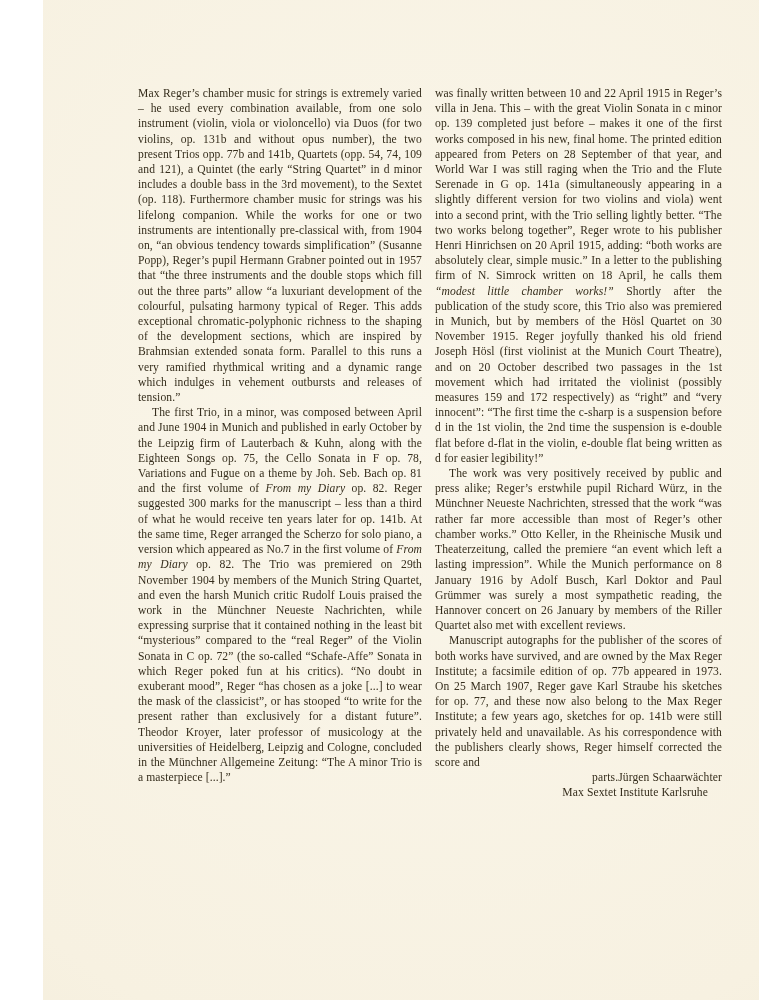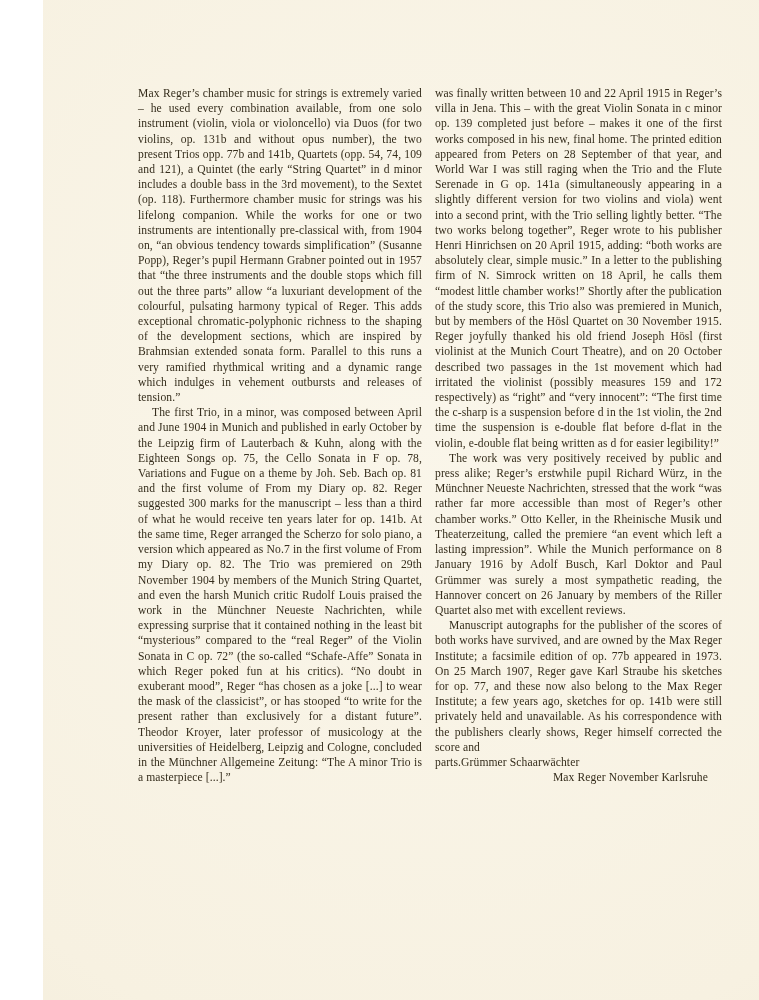--- a/index.html
+++ b/index.html
@@ -35,25 +35,25 @@
     text-align: justify;
     letter-spacing: 0.1px;
   }
   .col-left  { width: 284px; }
   .col-right { width: 287px; }
   .para {
     margin: 0;
     text-align: justify;
   }
   .para.indent { text-indent: 14px; }
-  .it { }
+  .it { font-style: italic; }
   .un { text-underline-offset: 2px; }
   .sig-row {
     display: flex;
-    justify-content: flex-start;
+    justify-content: flex-end;
     align-items: baseline;
   }
   .sig-line {
     text-align: right;
     padding-right: 14px;
   }
 </style>
 </head>
 <body>
 
@@ -68,19 +68,19 @@
     </div>
 
     <div class="col col-right">
       <div>
           <p class="para"><span>was finally written between 10 and 22 April 1915 in Reger’s villa in Jena. This – with the great Violin Sonata in c minor op. 139 completed just before – makes it one of the first works composed in his new, final home. The printed edition appeared from Peters on 28 September of that year, and World War I was still raging when the Trio and the Flute Serenade in G op. 141a (simultaneously appearing in a slightly different version for two violins and viola) went into a second print, with the Trio selling lightly better. “The two works </span><span class="un">belong together</span><span>”, Reger wrote to his publisher Henri Hinrichsen on 20 April 1915, adding: “both works are </span><span class="un">absolutely clear,</span><span> </span><span class="un">simple</span><span> music.” In a letter to the publishing firm of N. Simrock written on 18 April, he calls them </span><span class="it">“modest little chamber works!”</span><span> Shortly after the publication of the study score, this Trio also was premiered in Munich, but by members of the Hösl Quartet on 30 November 1915. Reger joyfully thanked his old friend Joseph Hösl (first violinist at the Munich Court Theatre), and on 20 October described two passages in the 1st movement which had irritated the violinist (possibly measures 159 and 172 respectively) as “</span><span class="un">right</span><span>” and “</span><span class="un">very innocent</span><span>”: “The first time the c-sharp is a suspension before d in the 1st violin, the 2nd time the suspension is e-double flat before </span><span class="un">d-flat</span><span> in the violin, </span><span class="un">e-double flat</span><span> being written as </span><span class="un">d</span><span> for easier legibility!”</span></p>
           <p class="para indent"><span>The work was very positively received by public and press alike; Reger’s erstwhile pupil Richard Würz, in the Münchner Neueste Nachrichten, stressed that the work “was rather far more accessible than most of Reger’s other chamber works.” Otto Keller, in the Rheinische Musik und Theaterzeitung, called the premiere “an event which left a lasting impression”. While the Munich performance on 8 January 1916 by Adolf Busch, Karl Doktor and Paul Grümmer was surely a most sympathetic reading, the Hannover concert on 26 January by members of the Riller Quartet also met with excellent reviews.</span></p>
           <p class="para indent"><span>Manuscript autographs for the publisher of the scores of both works have survived, and are owned by the Max Reger Institute; a facsimile edition of op. 77b appeared in 1973. On 25 March 1907, Reger gave Karl Straube his sketches for op. 77, and these now also belong to the Max Reger Institute; a few years ago, sketches for op. 141b were still privately held and unavailable. As his correspondence with the publishers clearly shows, Reger himself corrected the score and</span></p>
         </div>
       <div class="sig-row">
         <span>parts.</span>
-        <span>Grümmer Schaarwächter</span>
+        <span>Jürgen Schaarwächter</span>
       </div>
-      <div class="sig-line">Max Reger November Karlsruhe</div>
+      <div class="sig-line">Max Sextet Institute Karlsruhe</div>
     </div>
 
   </div>
 </div>
 
 </body></html>

